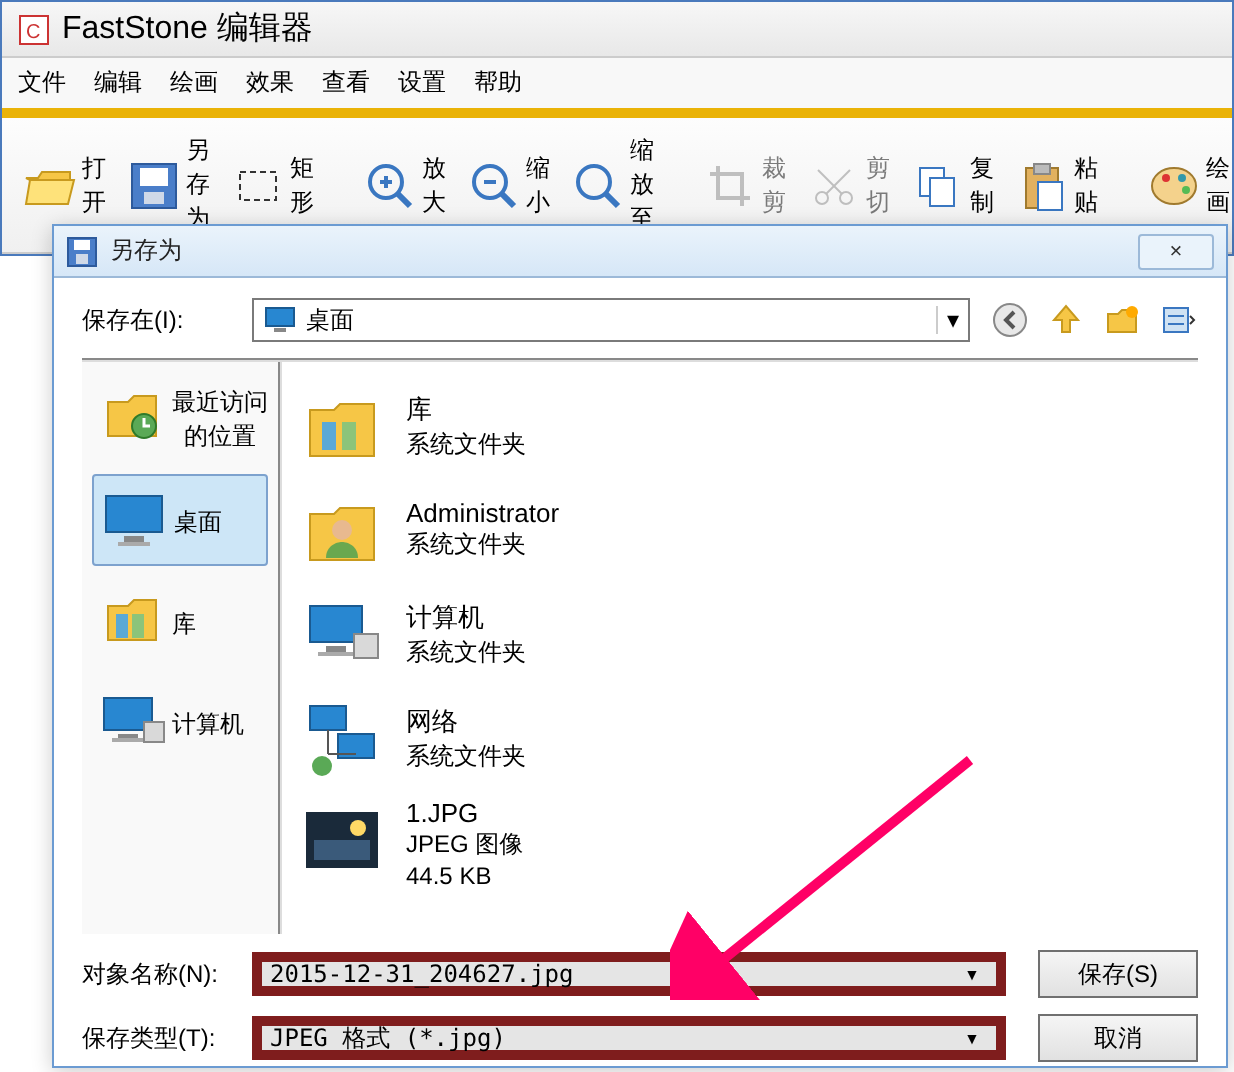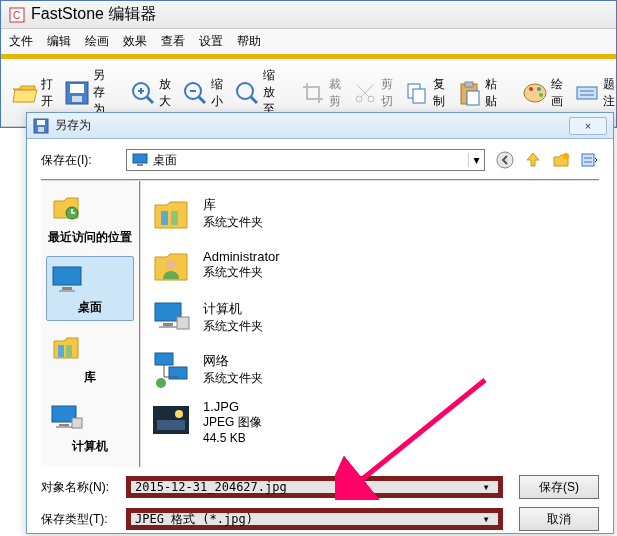--- a/index.html
+++ b/index.html
@@ -34,21 +34,21 @@
 .loc-combo { flex: 1; display: flex; align-items: center; border: 1px solid #7a7a7a; height: 22px; background: #fff; }
 .loc-combo .icon { width: 18px; height: 18px; margin: 0 4px; }
 .loc-combo .text { flex: 1; }
 .loc-combo .drop { width: 16px; text-align: center; border-left: 1px solid #ccc; cursor: pointer; }
 .nav-icons { display: flex; gap: 8px; margin-left: 10px; }
 .nav-icons .ni { width: 20px; height: 20px; display: flex; align-items: center; justify-content: center; cursor: pointer; }
 
 .main-area { display: flex; height: 288px; border-top: 2px groove #ddd; margin-bottom: 8px; }
 
 .sidebar { width: 100px; background: #f9f9f9; border-right: 2px groove #ddd; padding: 6px 0; display: flex; flex-direction: column; align-items: center; gap: 6px; overflow: hidden; }
-.side-item { display: flex; flex-direction: column; width: 88px; padding: 4px 0; cursor: pointer; font-weight: bold; }
+.side-item { display: flex; flex-direction: row; align-items: center; width: 88px; padding: 4px 0; cursor: pointer; }
 .side-item.selected { background: #cde6f7; border: 1px solid #7da2ce; border-radius: 2px; }
 .side-item .sicon { width: 40px; height: 36px; display: flex; align-items: center; justify-content: center; }
 .side-item .slabel { font-size: 12px; margin-top: 2px; text-align: center; }
 
 .file-list { flex: 1; background: #fff; padding: 6px; overflow: hidden; }
 .file-item { display: flex; align-items: center; gap: 10px; padding: 4px 2px; cursor: default; }
 .file-item .ficon { width: 44px; height: 44px; display: flex; align-items: center; justify-content: center; }
 .file-item .ftext { display: flex; flex-direction: column; }
 .file-item .fname { font-size: 13px; }
 .file-item .fsub { font-size: 12px; color: #000000; }
@@ -102,20 +102,28 @@
     </div>
     <div class="tool-btn">
       <span class="icon">
           <svg width="28" height="28">
             <rect x="3" y="3" width="22" height="22" fill="#4a7ec9" stroke="#2d5a9c"></rect>
             <rect x="7" y="5" width="14" height="9" fill="#fff"></rect>
             <rect x="9" y="17" width="10" height="6" fill="#cfd9e8"></rect>
           </svg>
         </span>
       <span class="lbl">另存为</span>
+    </div>
+    <div class="tool-btn">
+      <span class="icon">
+          <svg width="28" height="28">
+            <rect x="5" y="7" width="18" height="14" fill="none" stroke="#333" stroke-dasharray="3,2"></rect>
+          </svg>
+        </span>
+      <span class="lbl">矩形</span>
     </div>
     <div class="tool-sep"></div>
     <div class="tool-btn">
       <span class="icon">
           <svg width="28" height="28">
             <circle cx="12" cy="12" r="8" fill="none" stroke="#3a77c1" stroke-width="2"></circle>
             <line x1="18" y1="18" x2="24" y2="24" stroke="#3a77c1" stroke-width="3"></line>
             <line x1="9" y1="12" x2="15" y2="12" stroke="#3a77c1" stroke-width="2"></line>
             <line x1="12" y1="9" x2="12" y2="15" stroke="#3a77c1" stroke-width="2"></line>
           </svg>

